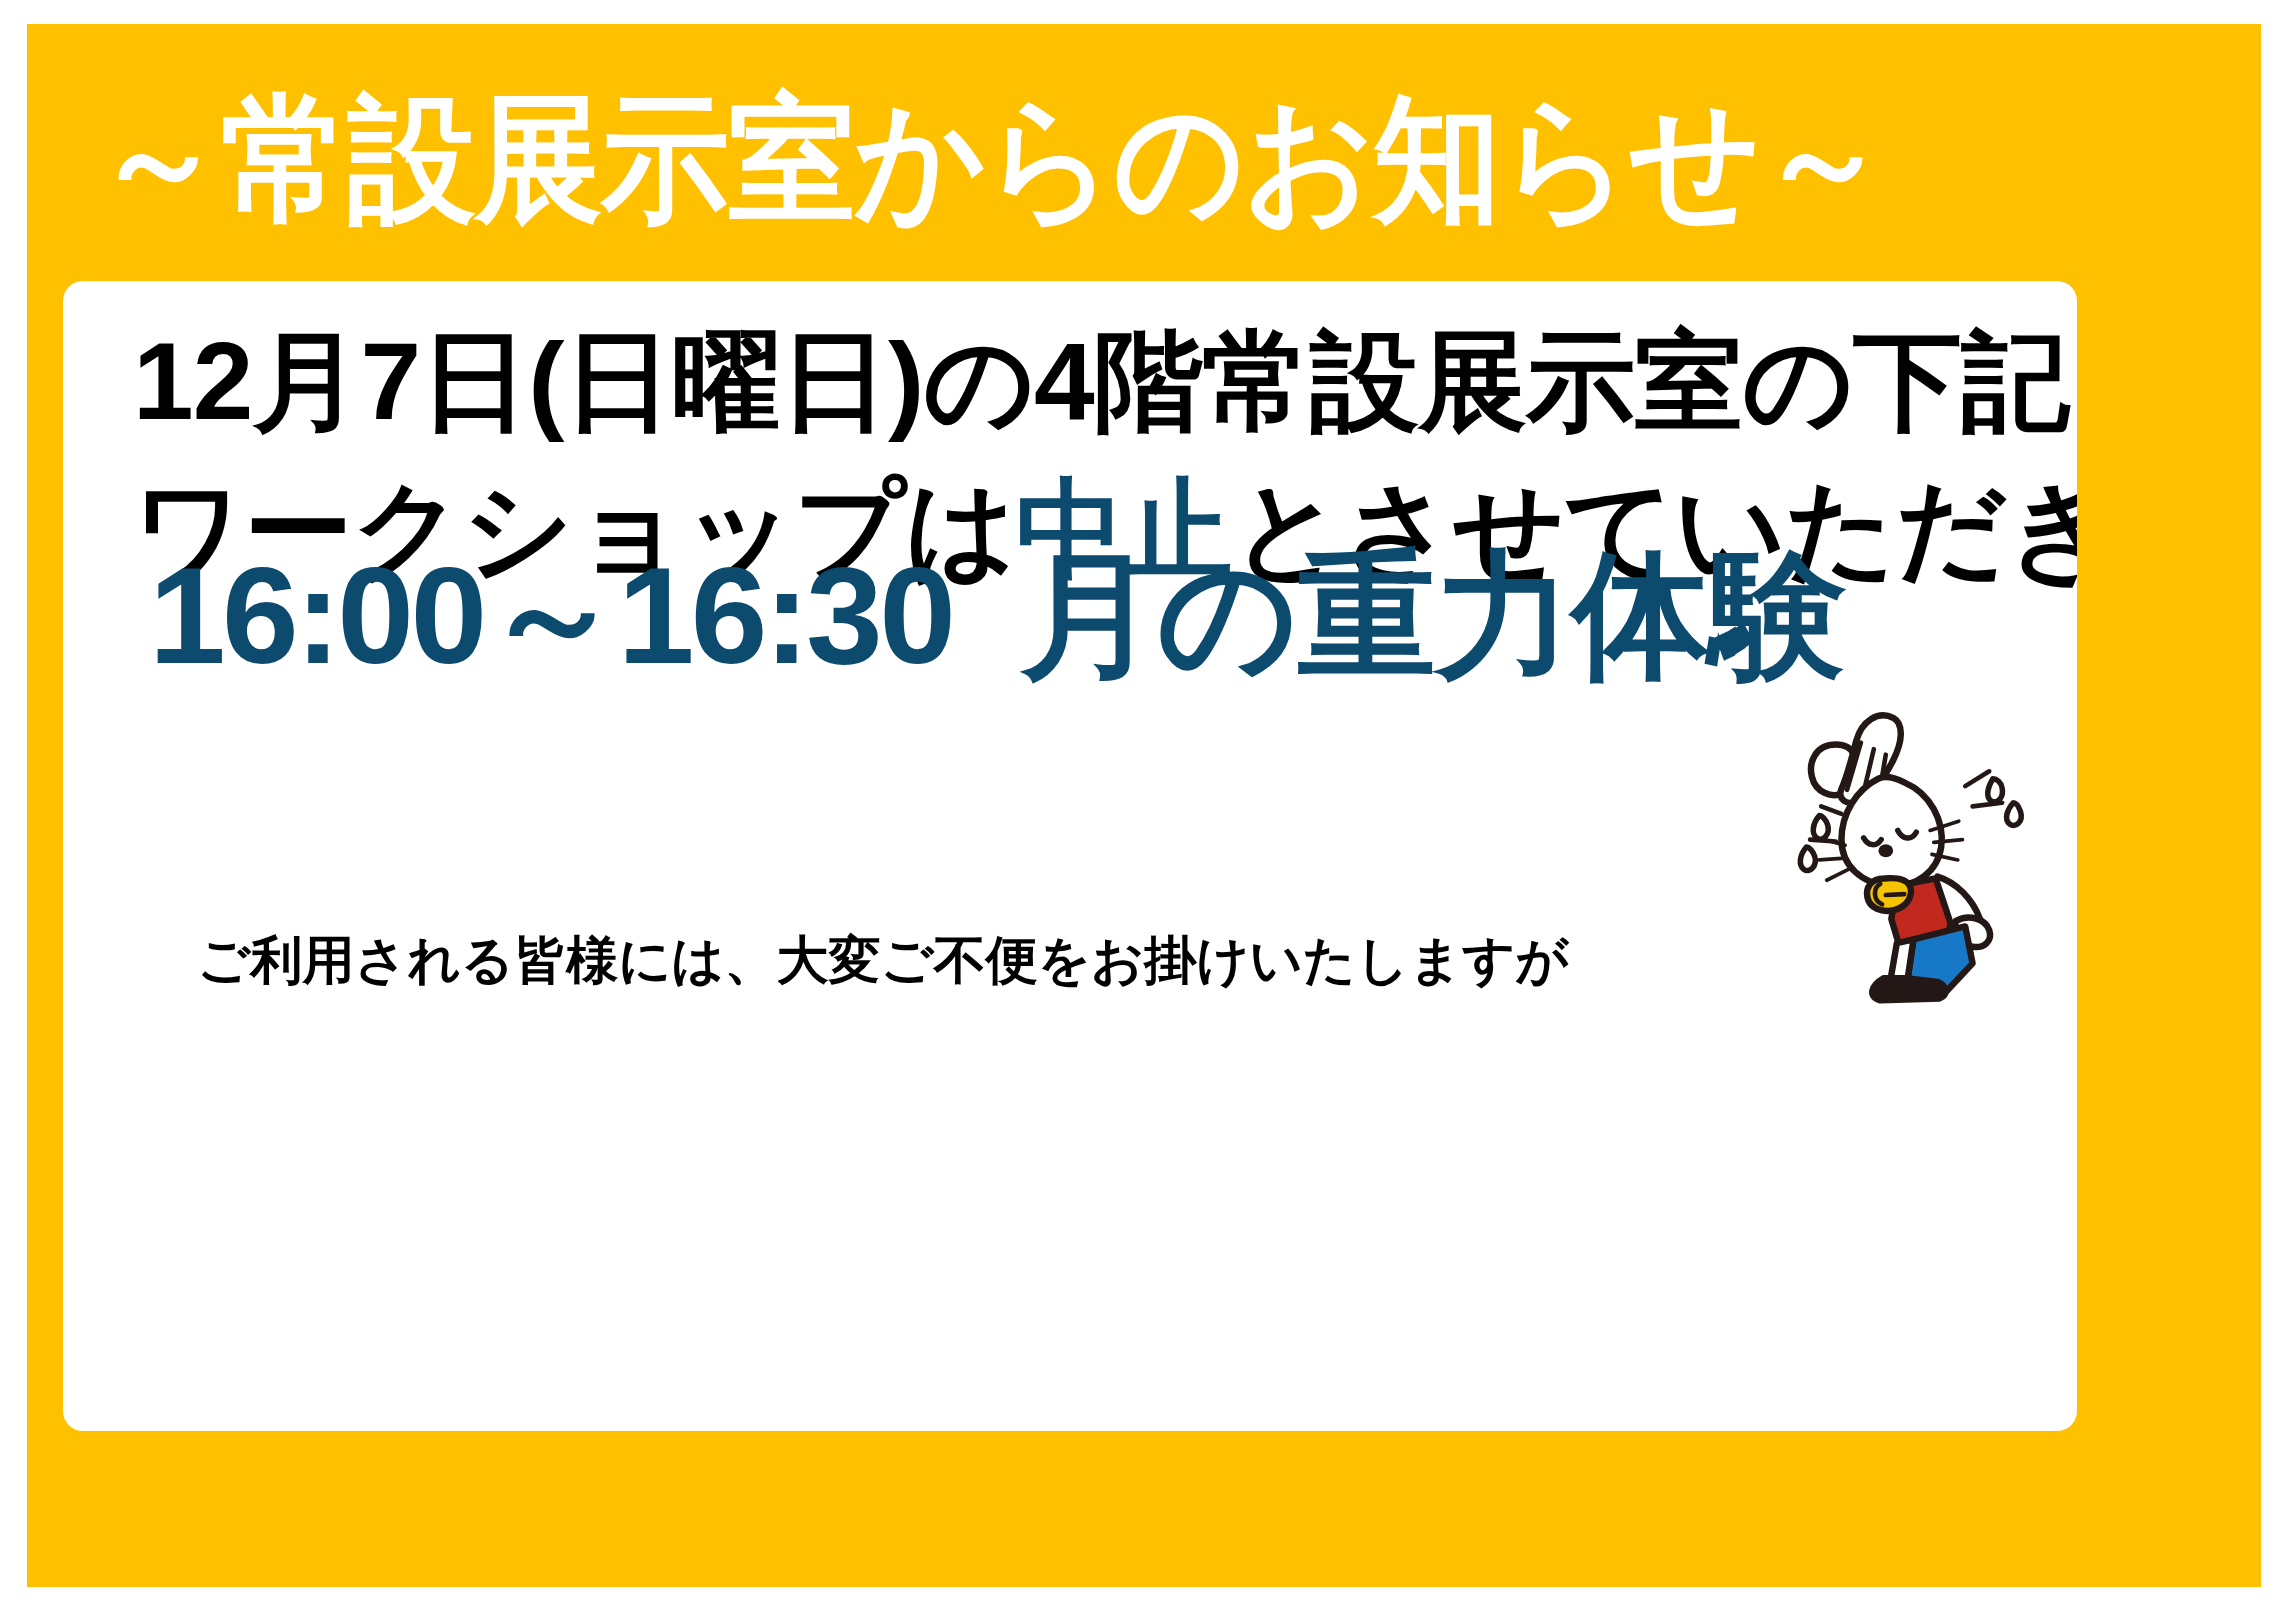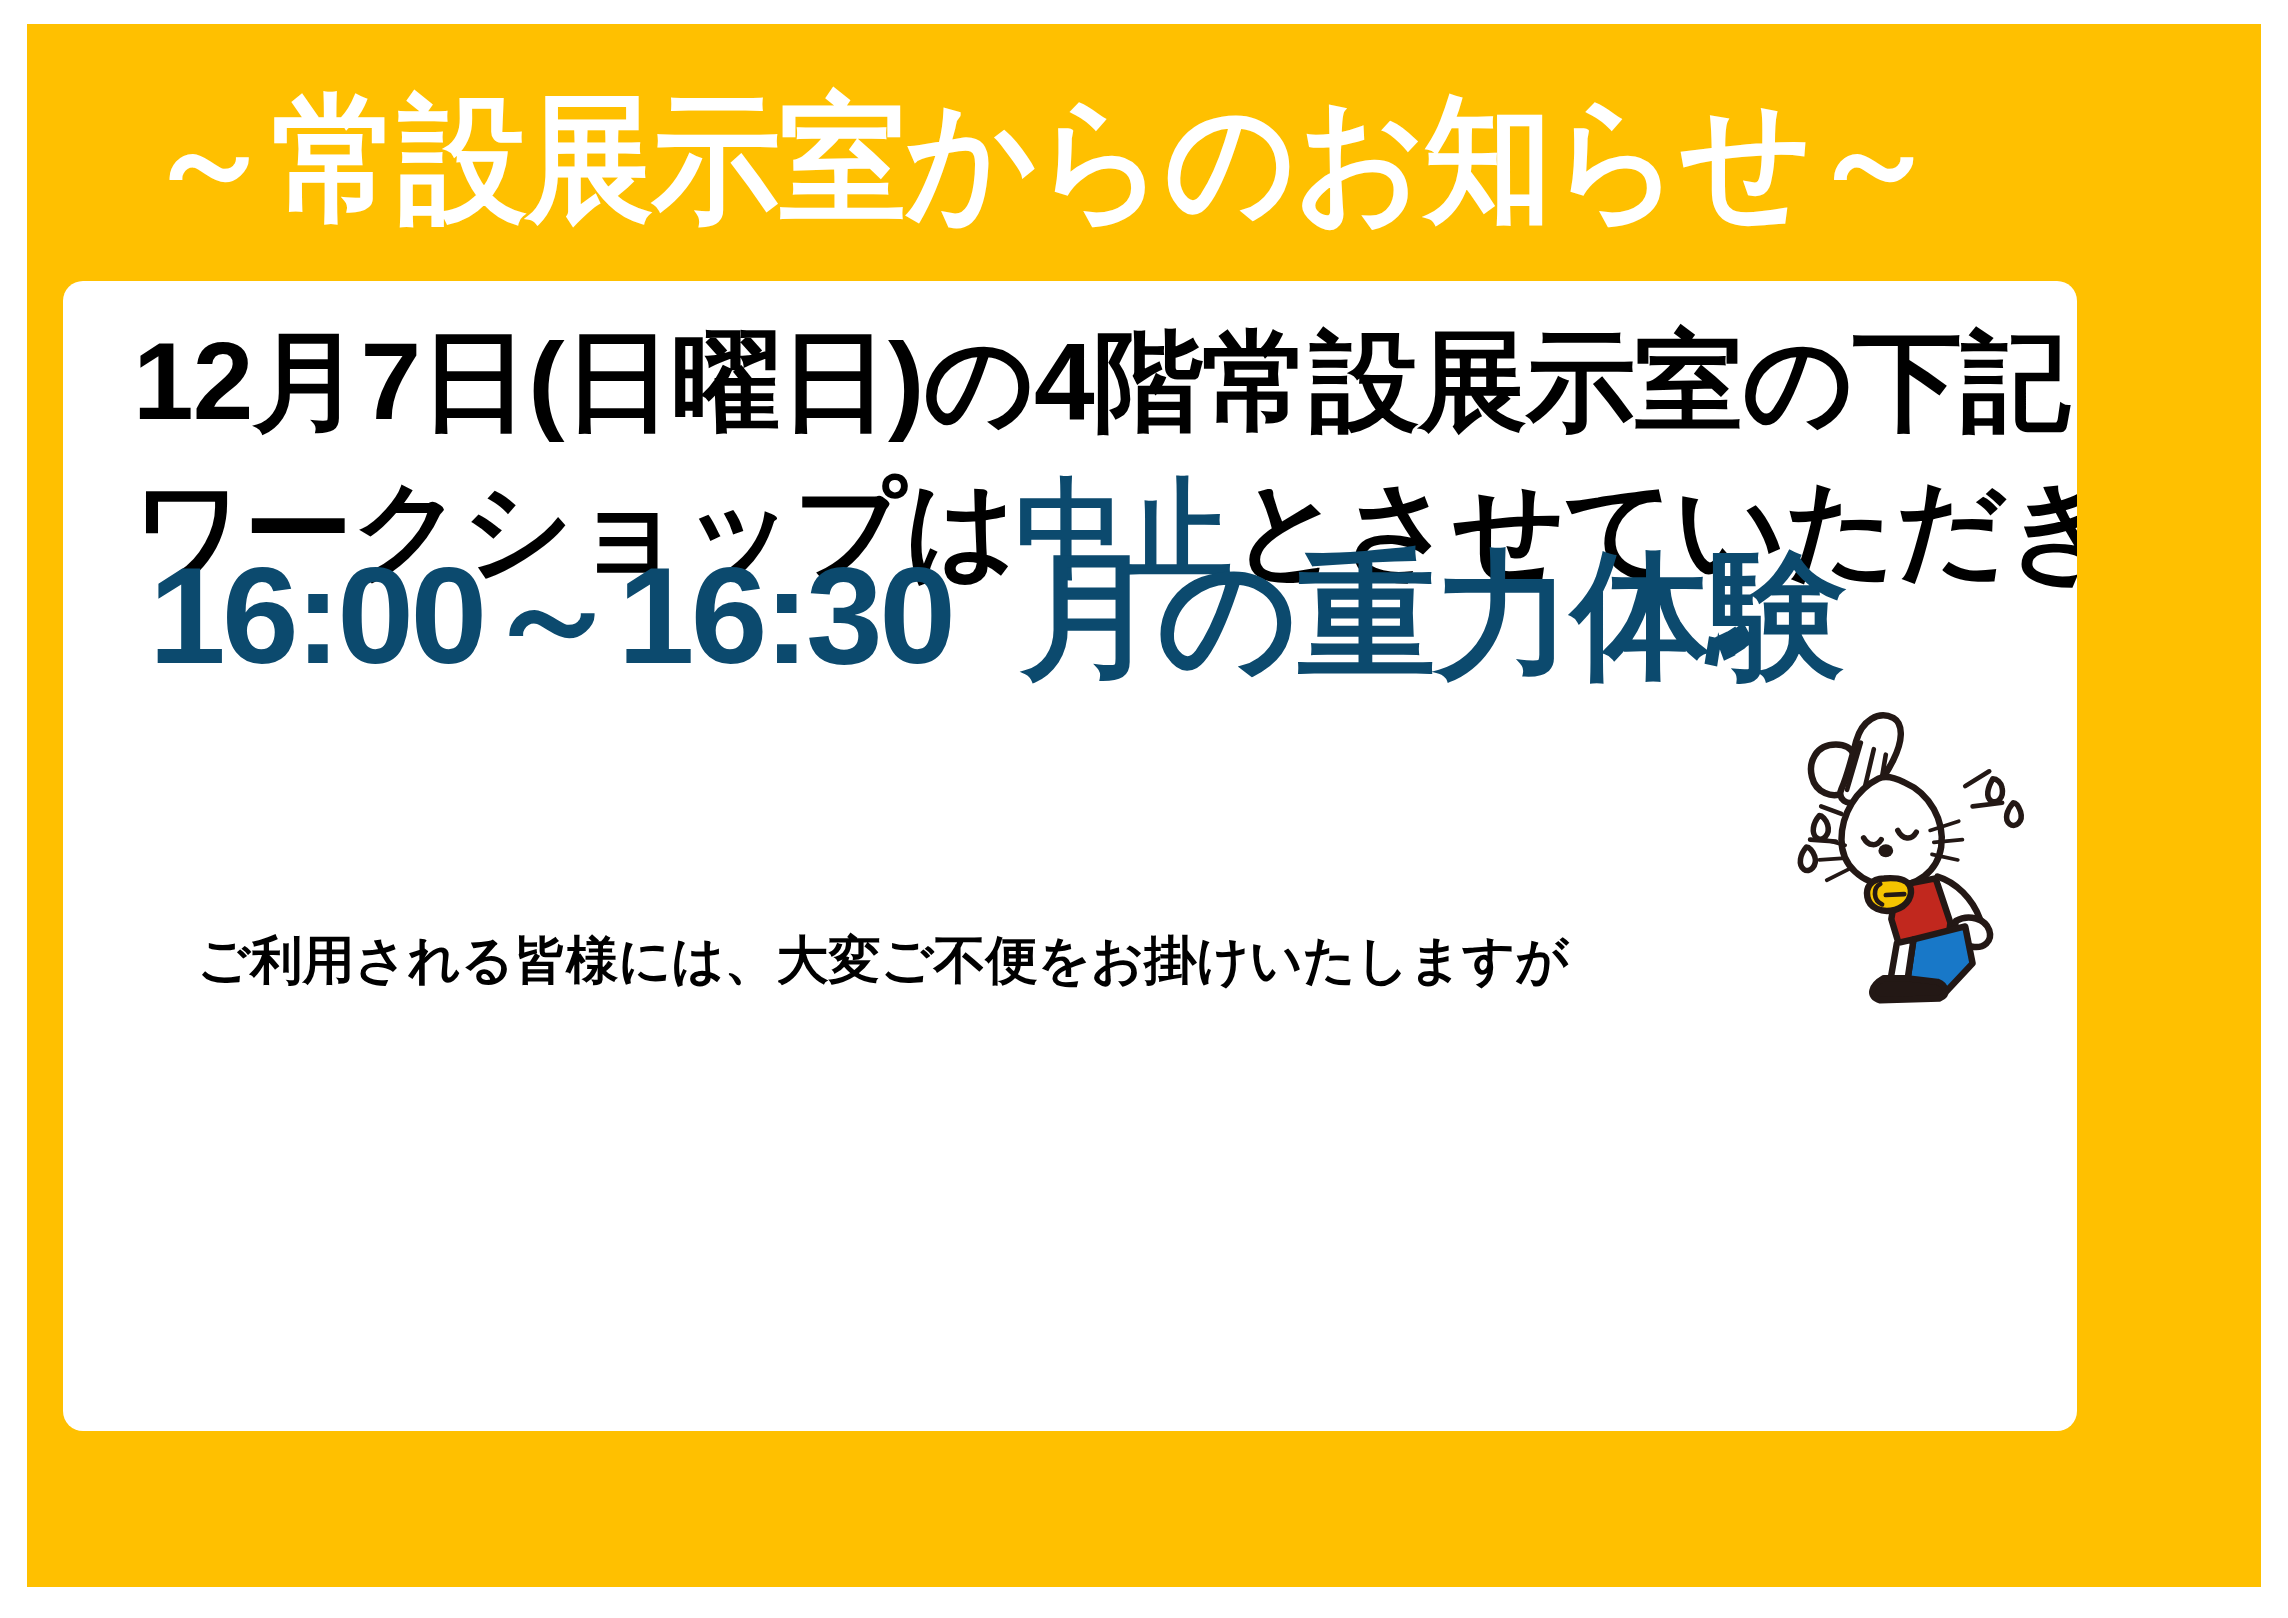--- a/index.html
+++ b/index.html
@@ -29,21 +29,20 @@
 
   
   .title-band {
     position: absolute;
     left: 0;
     top: 48px;
     width: 2028px;
     height: 175px;
     display: flex;
     align-items: center;
-    justify-content: center;
   }
   .title-text {
     color: #ffffff;
     font-size: 138px;
     line-height: 1;
     font-weight: 700;
     letter-spacing: -1.8px;
     transform: scaleX(0.93);
     transform-origin: center;
     white-space: nowrap;

